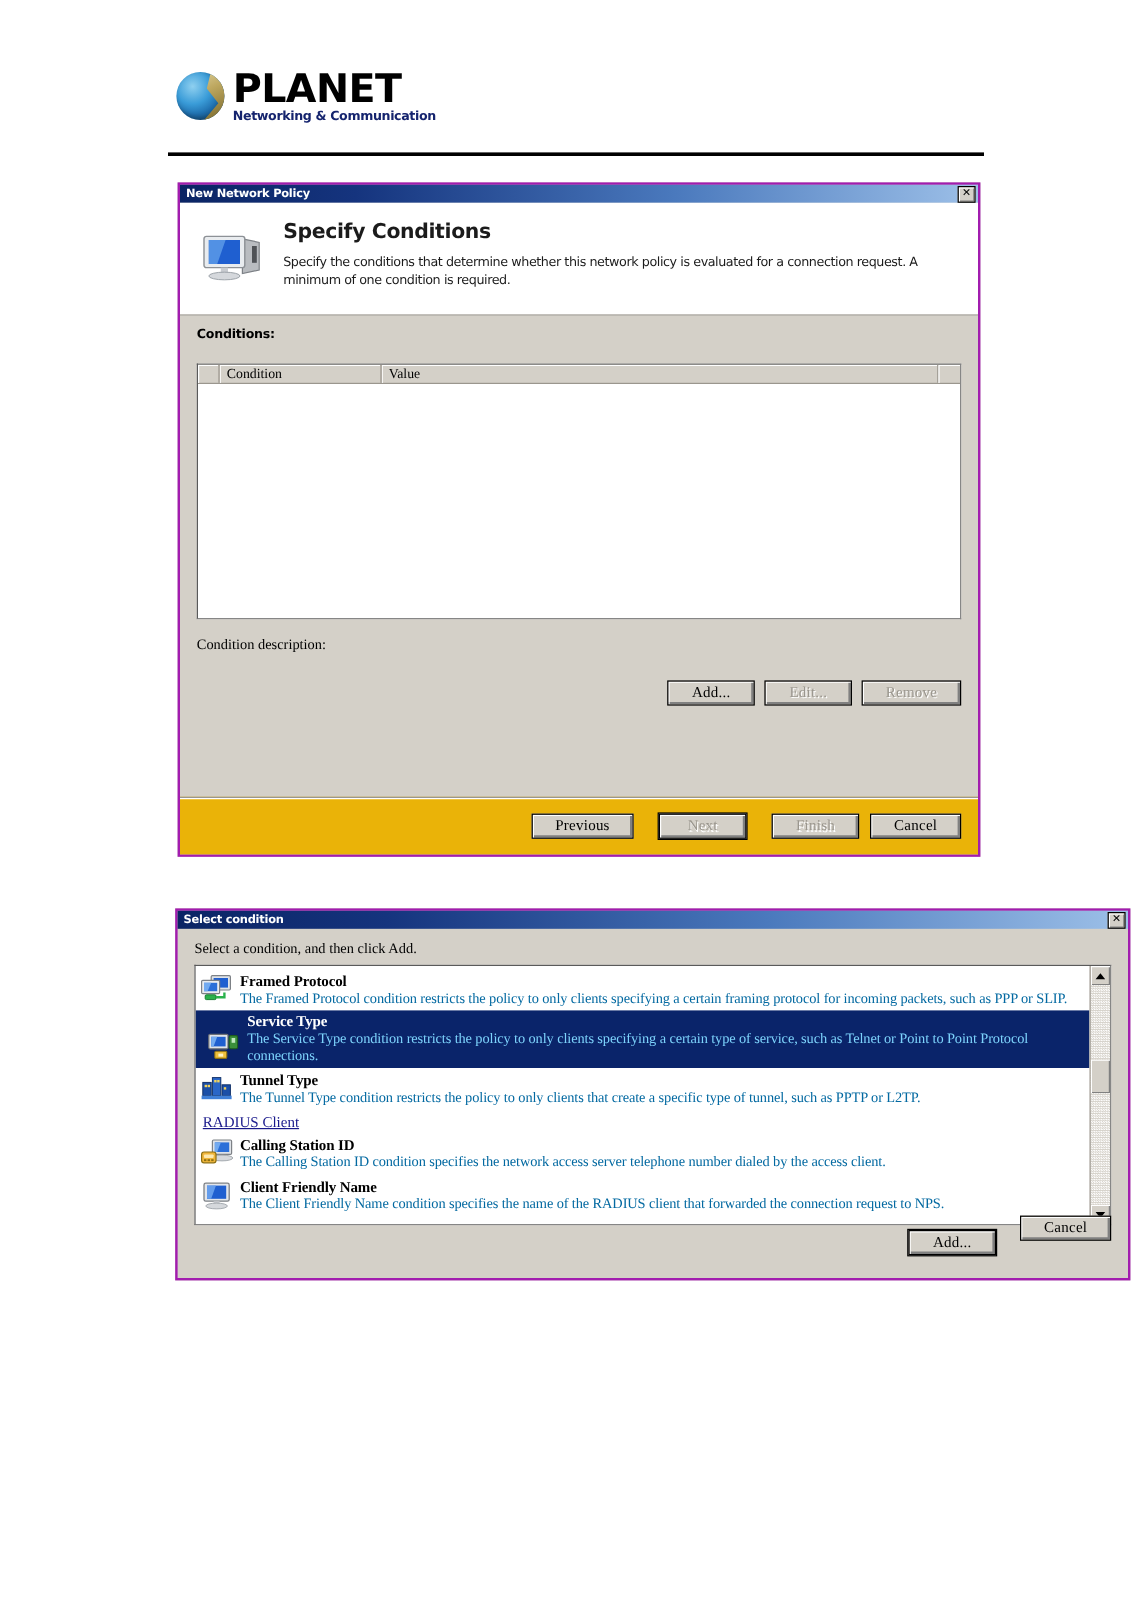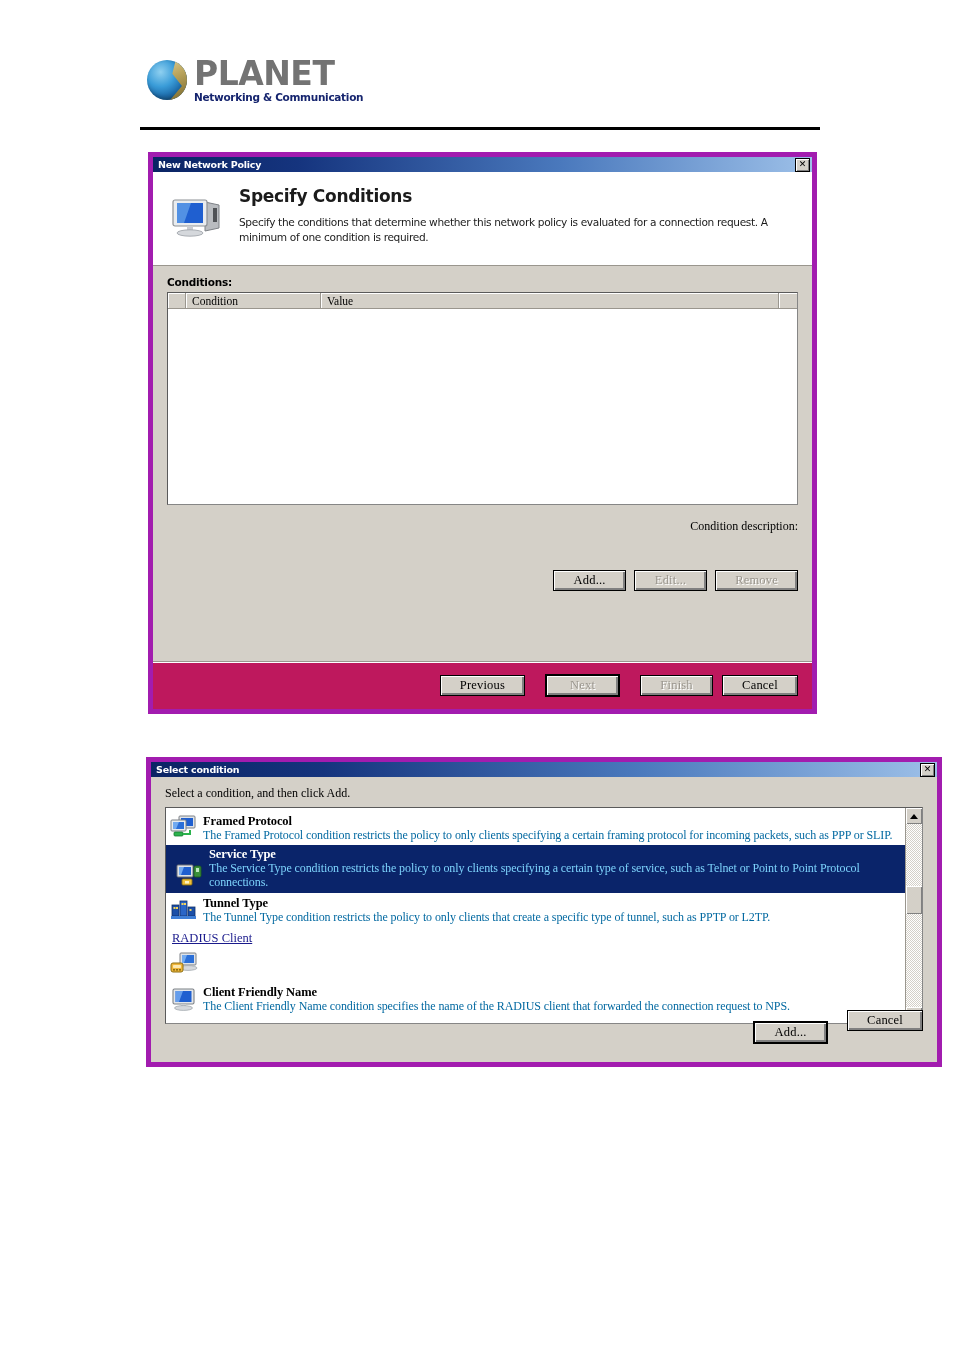--- a/index.html
+++ b/index.html
@@ -50,21 +50,21 @@
     clip-path: polygon(30% 0%, 100% 0%, 100% 100%, 48% 100%, 72% 58%, 34% 40%);
   }
   .logo-text {
     line-height: 1;
   }
   .logo-name {
     font-family: "DejaVu Sans", sans-serif;
     font-weight: bold;
     font-size: 33px;
     letter-spacing: -0.5px;
-    color: #737373;
+    color: #000000;
   }
   .logo-tag {
     font-family: "DejaVu Sans", sans-serif;
     font-weight: bold;
     font-size: 10.5px;
     color: #15246e;
     letter-spacing: -0.3px;
     margin-top: 2px;
   }
   .header-rule {
@@ -73,21 +73,21 @@
     top: 127px;
     width: 680px;
     height: 3px;
     background: #000000;
   }
 
   
   .dialog {
     position: absolute;
     background: #d4d0c8;
-    border: 5px solid #a21caf;
+    border: 2px solid #a21caf;
     box-sizing: border-box;
     font-family: "Liberation Serif", serif;
   }
   .titlebar {
     height: 15px;
     background: linear-gradient(to right, #0a2464 0%, #15347e 22%, #4a79bd 62%, #9dc0e8 100%);
     display: flex;
     align-items: center;
     padding: 0 2px 0 5px;
     box-sizing: border-box;
@@ -162,21 +162,21 @@
     padding: 10px 14px 0 14px;
     position: relative;
     height: 403px;
     box-sizing: border-box;
   }
   .field-label {
     font-family: "DejaVu Sans", sans-serif;
     font-size: 10.5px;
     font-weight: bold;
     color: #000;
-    margin-bottom: 4px;
+    margin-bottom: 18px;
     letter-spacing: -0.2px;
   }
   .listview {
     border: 1px solid #868686;
     border-top-color: #5a5a5a;
     border-left-color: #5a5a5a;
     background: #ffffff;
     height: 213px;
     box-sizing: border-box;
     position: relative;
@@ -204,21 +204,20 @@
   .lv-col.spacer-left { width: 18px; padding: 0; }
   .lv-col.c-condition { width: 135px; }
   .lv-col.c-value { flex: 1; }
   .lv-col.spacer-right { width: 18px; padding: 0; border-right: none; }
   .lv-rows { background: #ffffff; height: 195px; }
 
   .cond-desc {
     margin-top: 14px;
     font-size: 12px;
     color: #000;
-    text-align: right;
   }
   .btn-row-cond {
     position: absolute;
     right: 14px;
     top: 304px;
     display: flex;
     gap: 8px;
   }
 
   
@@ -248,21 +247,21 @@
     box-shadow: inset 1px 1px 0 #ffffff, inset -2px -2px 0 #808080, inset -3px -3px 0 #d4d0c8, 0 0 0 1px #000000;
     margin: 12px;
   }
 
   .dlg-footer {
     position: absolute;
     left: 0; right: 0; bottom: 0;
     height: 48px;
     border-top: 1px solid #9a968e;
     box-shadow: inset 0 1px 0 #ffffff;
-    background: #be185d;
+    background: #eab308;
     display: flex;
     align-items: center;
     justify-content: flex-end;
     padding-right: 14px;
     gap: 9px;
     box-sizing: border-box;
   }
 
   
   #dlg-select {
@@ -539,20 +538,24 @@
               <rect x="12" y="4" width="12" height="8" fill="#2b6fd8"></rect>
               <polygon points="12,4 17,4 14,12 12,12" fill="#72aaf0"></polygon>
               <ellipse cx="18" cy="17" rx="9" ry="2.4" fill="#d5d8dc" stroke="#9aa0a6" stroke-width="0.7"></ellipse>
               <rect x="1" y="12" width="12" height="9" rx="2" fill="#f0b63a" stroke="#8d6f12" stroke-width="1"></rect>
               <rect x="3" y="14" width="8" height="3" rx="0.8" fill="#fde9b0"></rect>
               <rect x="3" y="18" width="2" height="1.6" fill="#8d6f12"></rect>
               <rect x="6" y="18" width="2" height="1.6" fill="#8d6f12"></rect>
               <rect x="9" y="18" width="2" height="1.6" fill="#8d6f12"></rect>
             </svg>
           </div>
+          <div class="cond-txt">
+            <div class="cond-name">Calling Station ID</div>
+            <div class="cond-info">The Calling Station ID condition specifies the network access server telephone number dialed by the access client.</div>
+          </div>
         </div>
 
         <div class="cond-item">
           <div class="cond-ico">
             <svg width="28" height="26" viewBox="0 0 28 26">
               <rect x="3" y="3" width="21" height="15" rx="1.5" fill="#e3e6ea" stroke="#7d8186" stroke-width="1.1"></rect>
               <rect x="5.5" y="5" width="16" height="11" fill="#1f5fd0"></rect>
               <polygon points="5.5,5 13,5 9,16 5.5,16" fill="#6ba4ee" opacity="0.9"></polygon>
               <rect x="11" y="18" width="5" height="3" fill="#c9ccd1"></rect>
               <ellipse cx="13.5" cy="22" rx="9" ry="2.4" fill="#d5d8dc" stroke="#9aa0a6" stroke-width="0.7"></ellipse>

